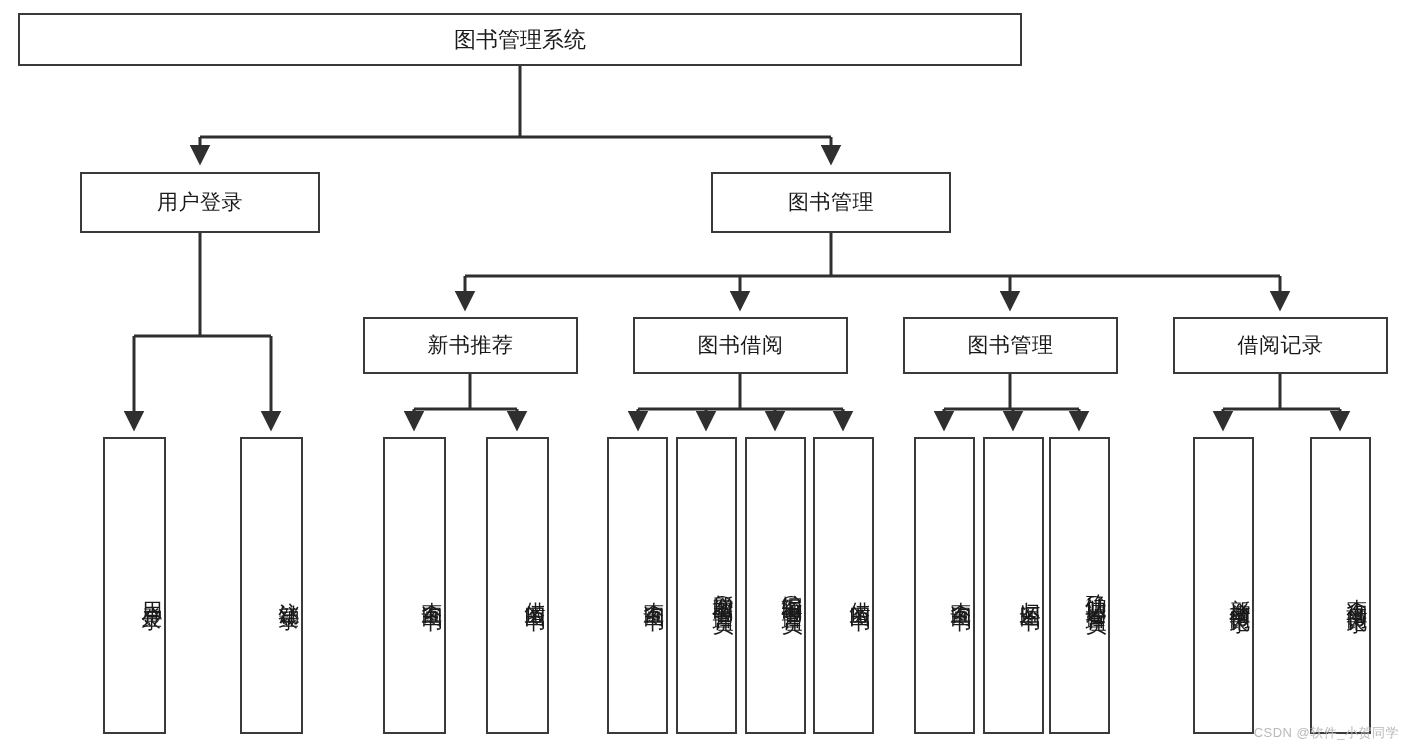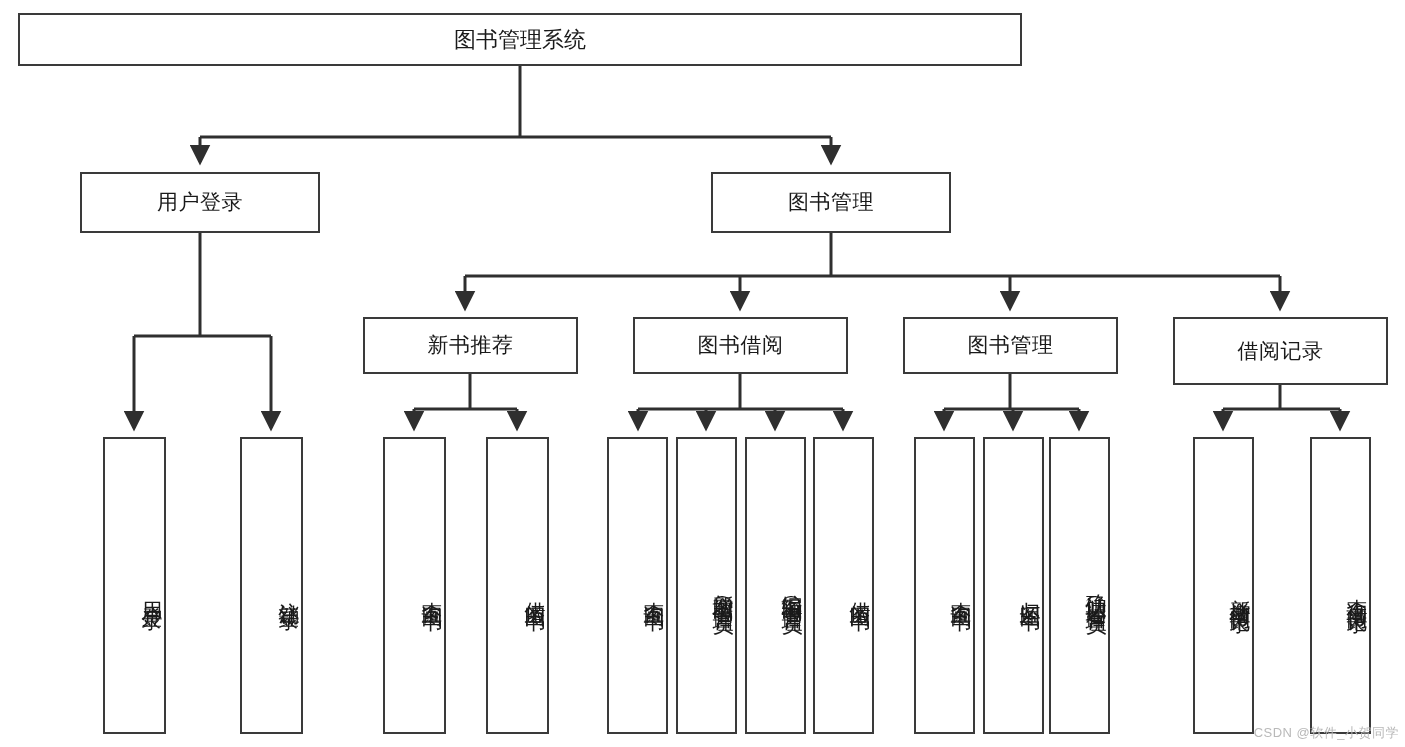--- a/index.html
+++ b/index.html
@@ -136,21 +136,21 @@
 
   <div class="node h" style="left:633px; top:317px; width:215px; height:57px;">
     <span class="lbl">图书借阅</span>
   </div>
   <div class="node h" style="left:363px; top:317px; width:215px; height:57px;">
     <span class="lbl">新书推荐</span>
   </div>
   <div class="node h" style="left:903px; top:317px; width:215px; height:57px;">
     <span class="lbl">图书管理</span>
   </div>
-  <div class="node h" style="left:1173px; top:317px; width:215px; height:68px;font-family:Liberation Serif, serif;">
+  <div class="node h" style="left:1173px; top:317px; width:215px; height:57px;font-family:Liberation Serif, serif;">
     <span class="lbl">借阅记录</span>
   </div>
 
   <div class="node v" style="left:103px; top:437px; width:63px; height:297px;">
     <span class="lbl">用户登录</span>
   </div>
   <div class="node v" style="left:240px; top:437px; width:63px; height:297px;">
     <span class="lbl">注销登录</span>
   </div>
 

